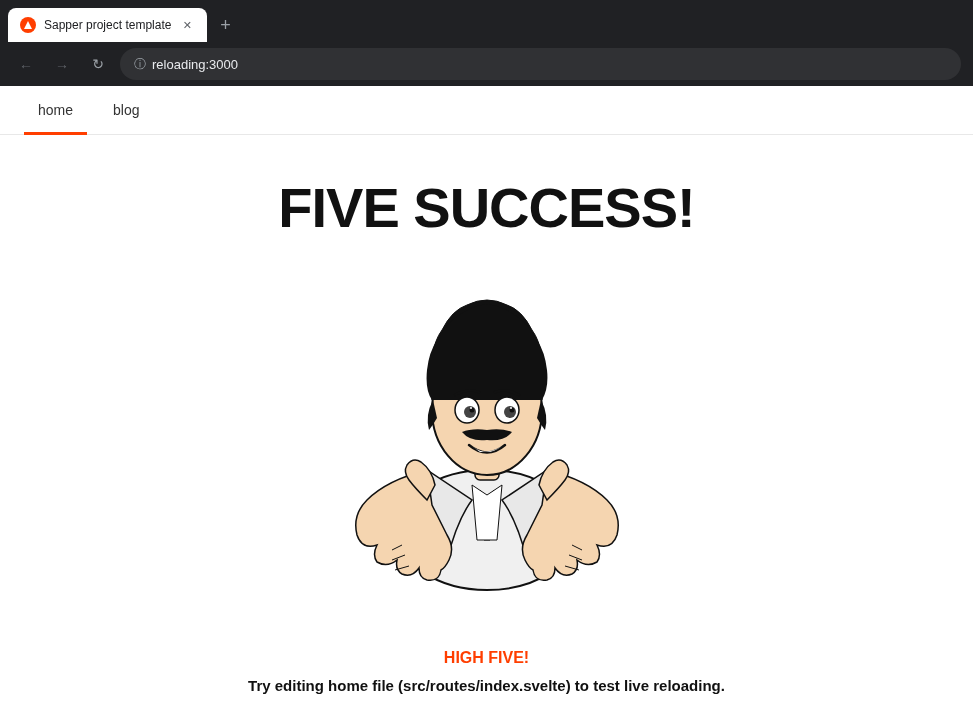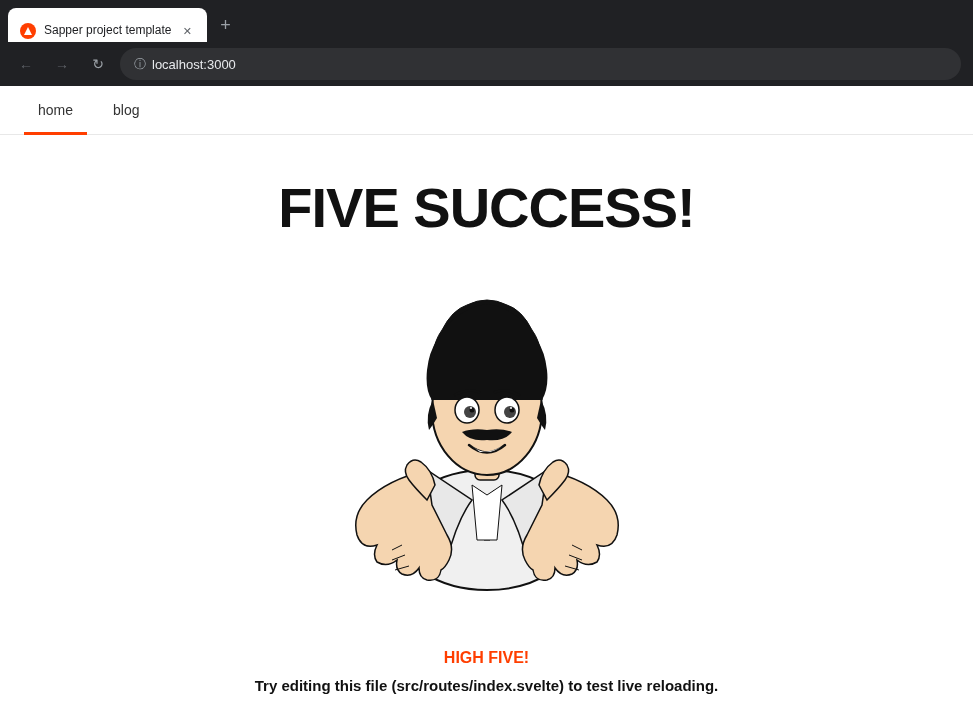--- a/index.html
+++ b/index.html
@@ -13,21 +13,21 @@
 
     .tab-bar {
       display: flex;
       align-items: center;
       padding: 8px 8px 0 8px;
       gap: 4px;
     }
 
     .tab {
       display: flex;
-      align-items: flex-start;
+      align-items: center;
       background: #fff;
       border-radius: 8px 8px 0 0;
       padding: 15px 12px;
       gap: 8px;
       min-width: 180px;
       max-width: 240px;
       height: 34px;
     }
 
     .tab-favicon {
@@ -221,21 +221,21 @@
     </div>
     <div class="new-tab-btn">+</div>
   </div>
 
   <div class="address-bar">
     <div class="nav-btn disabled">←</div>
     <div class="nav-btn disabled">→</div>
     <div class="nav-btn">↻</div>
     <div class="url-bar">
       <span class="url-bar-icon">ⓘ</span>
-      <span class="url-text">localhost:3000</span>
+      <span class="url-text">reloading:3000</span>
     </div>
   </div>
 </div>
 
 <div class="page-content">
 
   <nav>
     <a class="active" href="#">home</a>
     <a href="#">blog</a>
   </nav>
@@ -297,16 +297,16 @@
         <path d="M250 230 Q262 218 268 210 Q274 202 270 195 Q264 187 256 192 Q245 200 242 215 Z" fill="#f5d5b0" stroke="#111" stroke-width="1.5"></path>
 
         <line x1="285" y1="280" x2="275" y2="275" stroke="#111" stroke-width="1"></line>
         <line x1="285" y1="290" x2="272" y2="285" stroke="#111" stroke-width="1"></line>
         <line x1="282" y1="300" x2="268" y2="296" stroke="#111" stroke-width="1"></line>
       </svg>
     </div>
 
     <p class="high-five">HIGH FIVE!</p>
     <p class="edit-hint">
-      <strong>Try editing this file (src/routes/index.svelte) to test live reloading.</strong>
+      <strong>Try editing home file (src/routes/index.svelte) to test live reloading.</strong>
     </p>
   </div>
 </div>
 
 </body></html>

